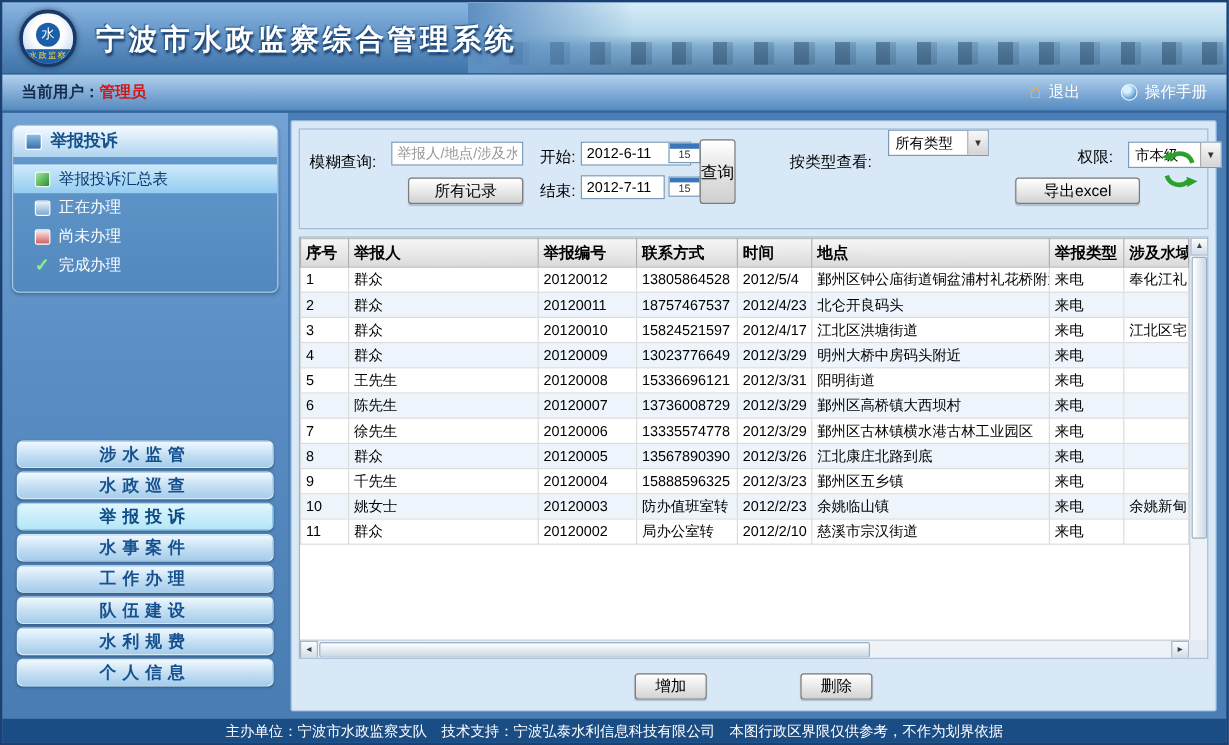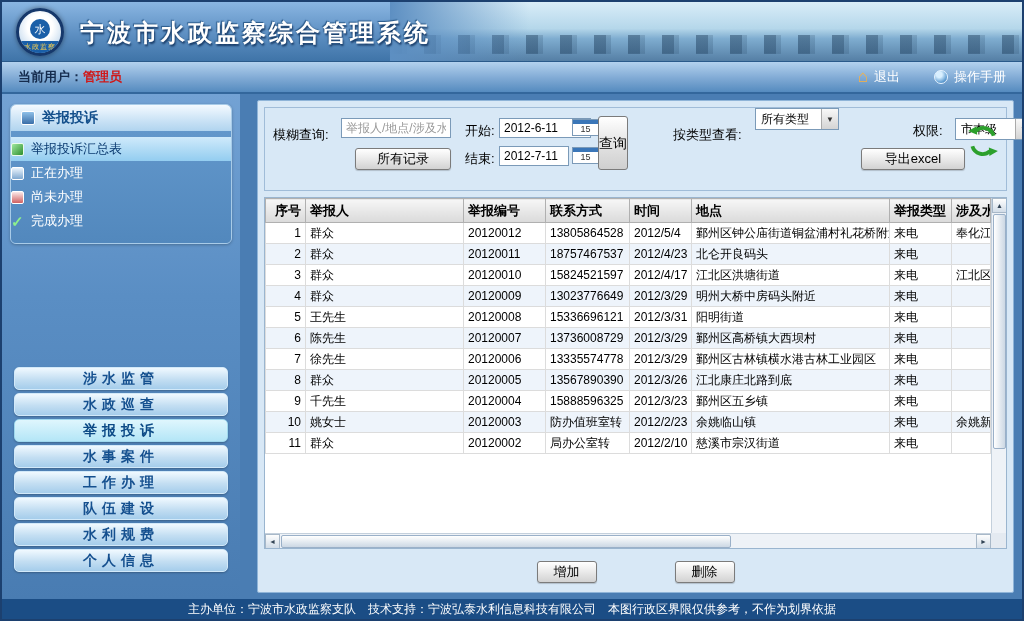--- a/index.html
+++ b/index.html
@@ -74,21 +74,21 @@
   .user-bar-right { margin-left:auto; display:flex; align-items:center; gap:34px; }
   .ub-item { display:flex; align-items:center; gap:6px; color:#ffffff; cursor:pointer; }
   .home-icon { color:#ffb13b; font-size:17px; line-height:14px; }
   .manual-icon {
     width:14px; height:14px; border-radius:50%;
     background:radial-gradient(circle at 35% 30%, #d8efff 0 25%, #5c9ad0 70%, #2a5f9e 100%);
     border:1px solid #e8f4ff; display:inline-block;
   }
 
   
-  .main-row { flex:1 1 auto; height:505px; display:flex; overflow:hidden;gap:15px; }
+  .main-row { flex:1 1 auto; height:505px; display:flex; overflow:hidden; }
 
   
   .sidebar {
     flex:0 0 238px; width:238px;
     background:linear-gradient(180deg,#73a2d4 0%,#5a8ec4 40%,#497cb2 100%);
     padding:10px 8px 0 8px;
     display:flex; flex-direction:column;
   }
   .side-panel {
     border:1px solid #a8cbe8; border-radius:6px; overflow:hidden;
@@ -103,21 +103,21 @@
     width:14px; height:14px; border-radius:2px;
     background:linear-gradient(180deg,#8fc0e8,#3a6ea8);
     border:1px solid #ffffff;
   }
   .side-menu {
     background:linear-gradient(180deg,#6297cb,#5288bd);
     padding:6px 0 10px 0;
   }
   .menu-item {
     height:24px; display:flex; align-items:center; gap:7px;
-    color:#ffffff; font-size:13px; cursor:pointer;
+    padding-left:18px; color:#ffffff; font-size:13px; cursor:pointer;
   }
   .menu-item.active {
     background:linear-gradient(180deg,#cfeafb,#93cdf0);
     color:#0a3a70;
   }
   .mi-icon { width:13px; height:13px; border-radius:2px; flex:0 0 13px; }
   .icon-summary { background:linear-gradient(135deg,#9fe89f,#2d8f2d); border:1px solid #eafbea; }
   .icon-doing   { background:linear-gradient(180deg,#eaf4fc,#7fa8d0); border:1px solid #ffffff; }
   .icon-pending { background:linear-gradient(180deg,#fbeaea,#d06060); border:1px solid #ffffff; }
   .icon-done    { background:none; border:none; color:#8df08d; font-size:15px; font-weight:bold; line-height:13px; }
@@ -221,21 +221,21 @@
   .data-table th {
     height:24px; background:linear-gradient(180deg,#f6f6f6,#dadada);
     border:1px solid #b0b0b0; font-size:13px; font-weight:bold;
     text-align:left; padding:2px 4px; white-space:nowrap; overflow:hidden;
   }
   .data-table td {
     height:21px; border:1px solid #dcdcdc; padding:1px 4px;
     white-space:nowrap; overflow:hidden; background:#fff; cursor:default;
   }
   .data-table tr.alt td { background:#eef4fb; }
-  .data-table th:first-child, .data-table td:first-child { text-align:right; }
+  .data-table th:first-child, .data-table td:first-child { text-align:left; }
 
   .hscroll {
     position:absolute; left:0; right:15px; bottom:0; height:15px;
     background:#eef2f7; border-top:1px solid #c4d0dc;
     display:flex; align-items:stretch;
   }
   .vscroll {
     position:absolute; right:0; top:0; bottom:15px; width:15px;
     background:#eef2f7; border-left:1px solid #c4d0dc;
     display:flex; flex-direction:column; align-items:stretch;

